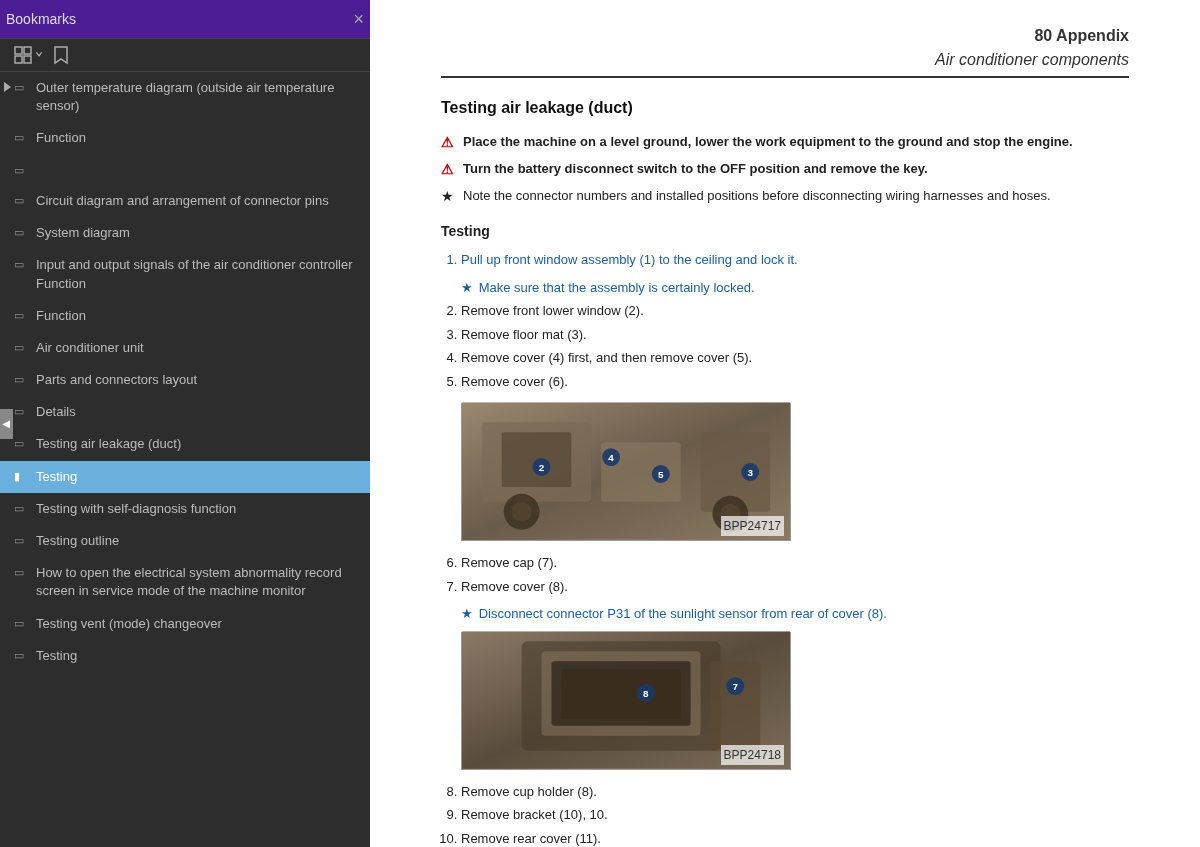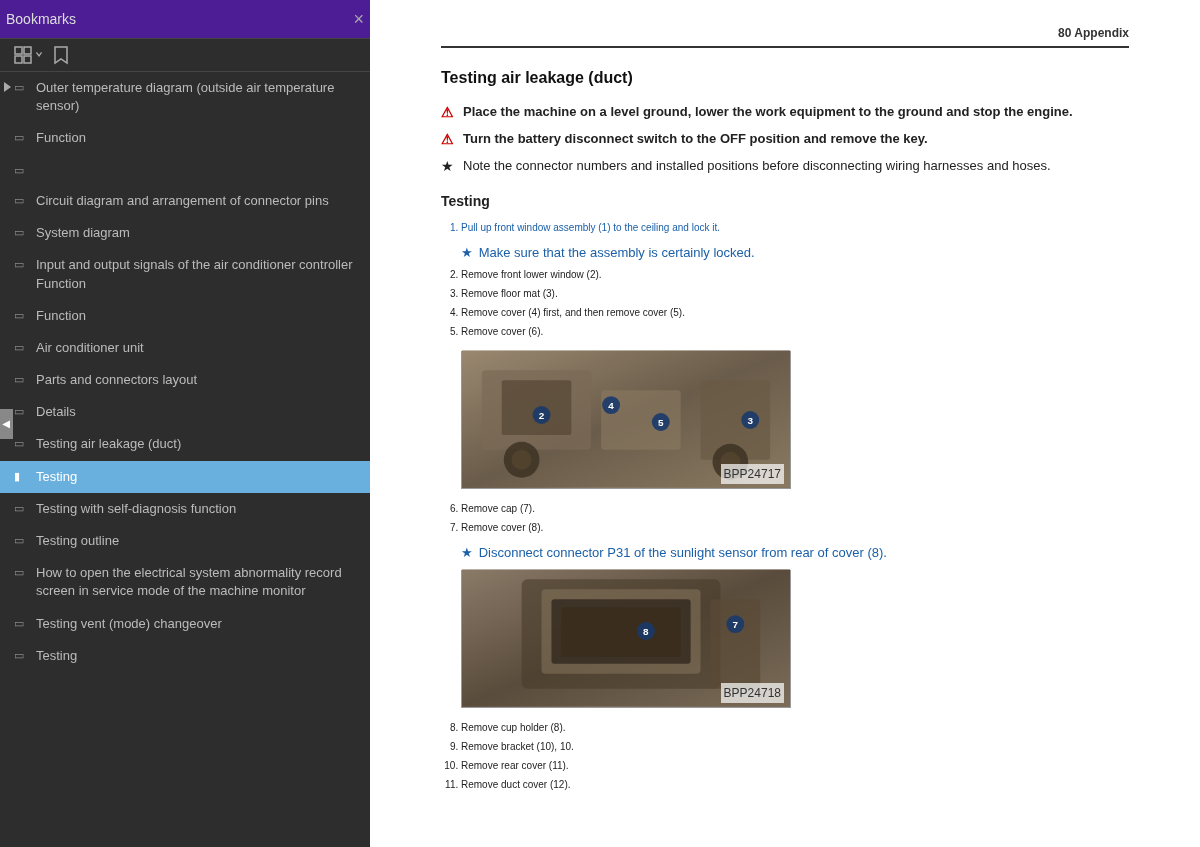--- a/index.html
+++ b/index.html
@@ -165,21 +165,21 @@
       padding: 24px 36px 36px 36px;
       max-width: 760px;
       margin: 0 auto;
       font-size: 13px;
       color: #222;
       line-height: 1.5;
     }
 
     .page-header {
       text-align: right;
-      font-size: 12px;
+      font-size: 16px;
       color: #333;
       margin-bottom: 6px;
       border-bottom: 2px solid #333;
       padding-bottom: 4px;
     }
 
     .page-header .page-num {
       font-weight: bold;
     }
 
@@ -229,21 +229,21 @@
       margin: 14px 0 8px 0;
     }
 
     ol.steps {
       margin-left: 20px;
       margin-bottom: 8px;
     }
 
     ol.steps li {
       margin-bottom: 4px;
-      font-size: 10px;
+      font-size: 13px;
     }
 
     ol.steps li.highlight {
       color: #1a5fa8;
     }
 
     .sub-note {
       display: flex;
       align-items: flex-start;
       gap: 6px;
@@ -376,20 +376,21 @@
       </div>
     </div>
 </div>
 
 <div class="collapse-arrow">◀</div>
 
 <div id="content">
   <div class="page-content">
     <div class="page-header">
       <span class="page-num">80 Appendix</span>
+      <span class="section-title">Air conditioner components</span>
     </div>
 
     <h1 class="main-title">Testing air leakage (duct)</h1>
 
     <div class="warning-block">
       <span class="warning-icon">⚠</span>
       <span>Place the machine on a level ground, lower the work equipment to the ground and stop the engine.</span>
     </div>
 
     <div class="warning-block">

